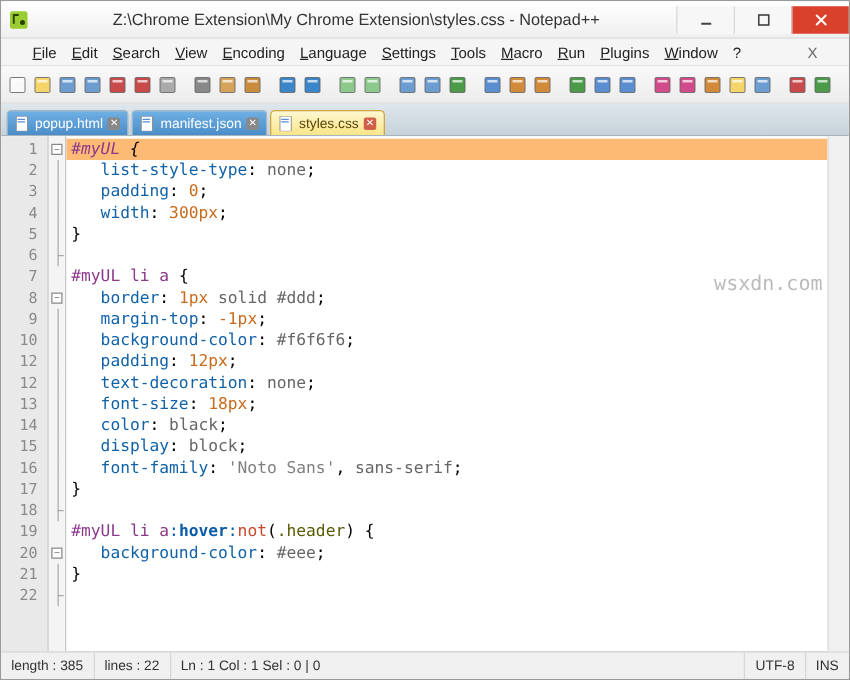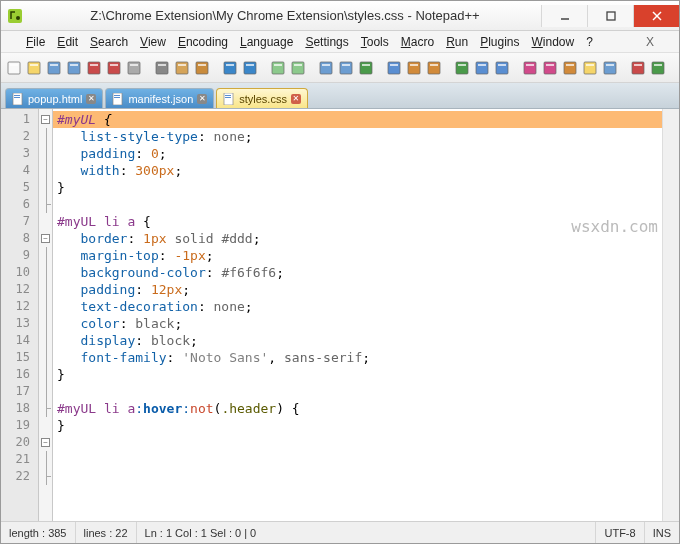--- a/index.html
+++ b/index.html
@@ -439,26 +439,28 @@
         <div class="row"><span>   </span><span class="t-prop">padding</span><span class="t-punc">: </span><span class="t-num">0</span><span class="t-punc">;</span></div>
         <div class="row"><span>   </span><span class="t-prop">width</span><span class="t-punc">: </span><span class="t-num">300px</span><span class="t-punc">;</span></div>
         <div class="row"><span class="t-punc">}</span></div>
         <div class="row"><span></span></div>
         <div class="row"><span class="t-sel">#myUL</span><span> </span><span class="t-sel">li</span><span> </span><span class="t-sel">a</span><span class="t-punc"> {</span></div>
         <div class="row"><span>   </span><span class="t-prop">border</span><span class="t-punc">: </span><span class="t-num">1px</span><span> </span><span class="t-val">solid</span><span> </span><span class="t-hex">#ddd</span><span class="t-punc">;</span></div>
         <div class="row"><span>   </span><span class="t-prop">margin-top</span><span class="t-punc">: </span><span class="t-num">-1px</span><span class="t-punc">;</span></div>
         <div class="row"><span>   </span><span class="t-prop">background-color</span><span class="t-punc">: </span><span class="t-hex">#f6f6f6</span><span class="t-punc">;</span></div>
         <div class="row"><span>   </span><span class="t-prop">padding</span><span class="t-punc">: </span><span class="t-num">12px</span><span class="t-punc">;</span></div>
         <div class="row"><span>   </span><span class="t-prop">text-decoration</span><span class="t-punc">: </span><span class="t-val">none</span><span class="t-punc">;</span></div>
+        <div class="row"><span>   </span><span class="t-prop">font-size</span><span class="t-punc">: </span><span class="t-num">18px</span><span class="t-punc">;</span></div>
         <div class="row"><span>   </span><span class="t-prop">color</span><span class="t-punc">: </span><span class="t-val">black</span><span class="t-punc">;</span></div>
         <div class="row"><span>   </span><span class="t-prop">display</span><span class="t-punc">: </span><span class="t-val">block</span><span class="t-punc">;</span></div>
         <div class="row"><span>   </span><span class="t-prop">font-family</span><span class="t-punc">: </span><span class="t-str">'Noto Sans'</span><span class="t-punc">, </span><span class="t-val">sans-serif</span><span class="t-punc">;</span></div>
         <div class="row"><span class="t-punc">}</span></div>
         <div class="row"><span></span></div>
         <div class="row"><span class="t-sel">#myUL</span><span> </span><span class="t-sel">li</span><span> </span><span class="t-sel">a</span><span class="t-pse">:</span><span class="t-kw">hover</span><span class="t-pse">:</span><span class="t-not">not</span><span class="t-punc">(</span><span class="t-cls">.header</span><span class="t-punc">)</span><span class="t-punc"> {</span></div>
+        <div class="row"><span>   </span><span class="t-prop">background-color</span><span class="t-punc">: </span><span class="t-hex">#eee</span><span class="t-punc">;</span></div>
         <div class="row"><span class="t-punc">}</span></div>
       </div>
     <div class="scroll-v"></div>
   </div>
 
   <div class="statusbar">
     <div class="cell">length : 385</div>
     <div class="cell">lines : 22</div>
     <div class="cell grow">Ln : 1   Col : 1   Sel : 0 | 0</div>
     <div class="cell">UTF-8</div>

